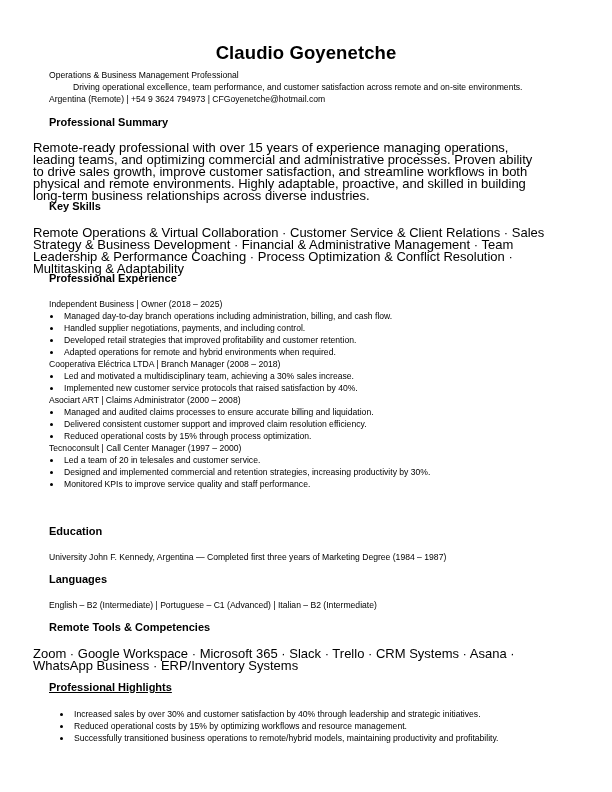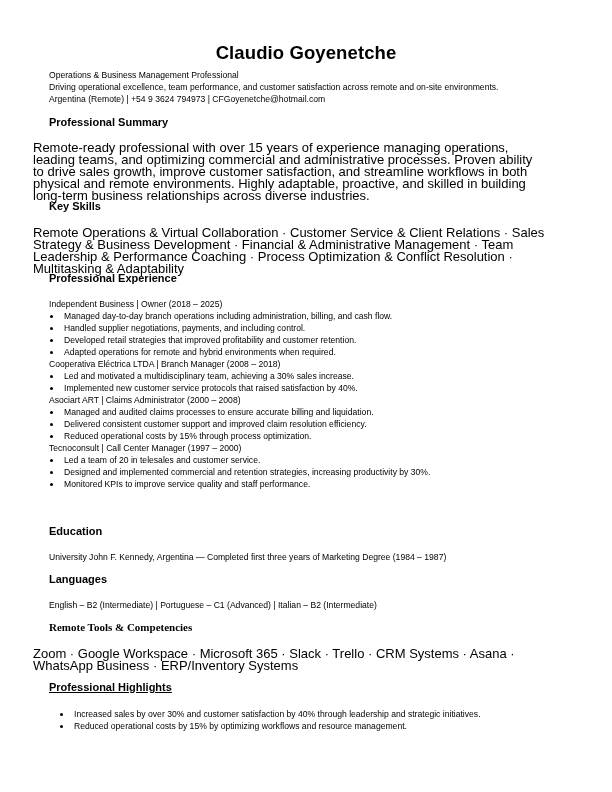--- a/index.html
+++ b/index.html
@@ -20,21 +20,21 @@
   .exp ul li { position: relative; padding-left: 15px; line-height: 12px; white-space: nowrap; }
   .exp ul li::before { content: ""; position: absolute; left: 1px; top: 5px; width: 3px; height: 3px; background: #000; border-radius: 50%; }
 </style>
 </head>
 <body>
 
 <div class="page">
 
   <div class="name">Claudio Goyenetche</div>
   <div class="line" style="top:70px;">Operations &amp; Business Management Professional</div>
-  <div class="line" style="top:82px;">Driving operational excellence, team performance, and customer satisfaction across remote and on-site environments.</div>
+  <div class="line" style="top:82px;margin-left:24px;">Driving operational excellence, team performance, and customer satisfaction across remote and on-site environments.</div>
   <div class="line" style="top:94px;">Argentina (Remote) | +54 9 3624 794973 | CFGoyenetche@hotmail.com</div>
 
   <div class="h2" style="top:116px;">Professional Summary</div>
   <div class="para" style="top:142px;">Remote-ready professional with over 15 years of experience managing operations, leading teams, and optimizing commercial and administrative processes. Proven ability to drive sales growth, improve customer satisfaction, and streamline workflows in both physical and remote environments. Highly adaptable, proactive, and skilled in building long-term business relationships across diverse industries.</div>
 
   <div class="h2" style="top:200px;">Key Skills</div>
   <div class="para" style="top:227px;">Remote Operations &amp; Virtual Collaboration · Customer Service &amp; Client Relations · Sales Strategy &amp; Business Development · Financial &amp; Administrative Management · Team Leadership &amp; Performance Coaching · Process Optimization &amp; Conflict Resolution · Multitasking &amp; Adaptability</div>
 
   <div class="h2" style="top:272px;">Professional Experience</div>
 
@@ -64,22 +64,23 @@
       <li>Monitored KPIs to improve service quality and staff performance.</li>
     </ul>
   </div>
 
   <div class="h2" style="top:525px;">Education</div>
   <div class="line" style="top:552px;">University John F. Kennedy, Argentina — Completed first three years of Marketing Degree (1984 – 1987)</div>
 
   <div class="h2" style="top:573px;">Languages</div>
   <div class="line" style="top:600px;">English – B2 (Intermediate) | Portuguese – C1 (Advanced) | Italian – B2 (Intermediate)</div>
 
-  <div class="h2" style="top:621px;font-family:Liberation Serif, serif;">Remote Tools &amp; Competencies</div>
+  <div class="h2" style="top:621px;">Remote Tools &amp; Competencies</div>
   <div class="para" style="top:648px;">Zoom · Google Workspace · Microsoft 365 · Slack · Trello · CRM Systems · Asana · WhatsApp Business · ERP/Inventory Systems</div>
 
   <div class="h2" style="top:681px;text-decoration:underline;">Professional Highlights</div>
   <ul class="bullets" style="top:708px;">
     <li>Increased sales by over 30% and customer satisfaction by 40% through leadership and strategic initiatives.</li>
     <li>Reduced operational costs by 15% by optimizing workflows and resource management.</li>
+    <li>Successfully transitioned business operations to remote/hybrid models, maintaining productivity and profitability.</li>
   </ul>
 
 </div>
 
 </body></html>

